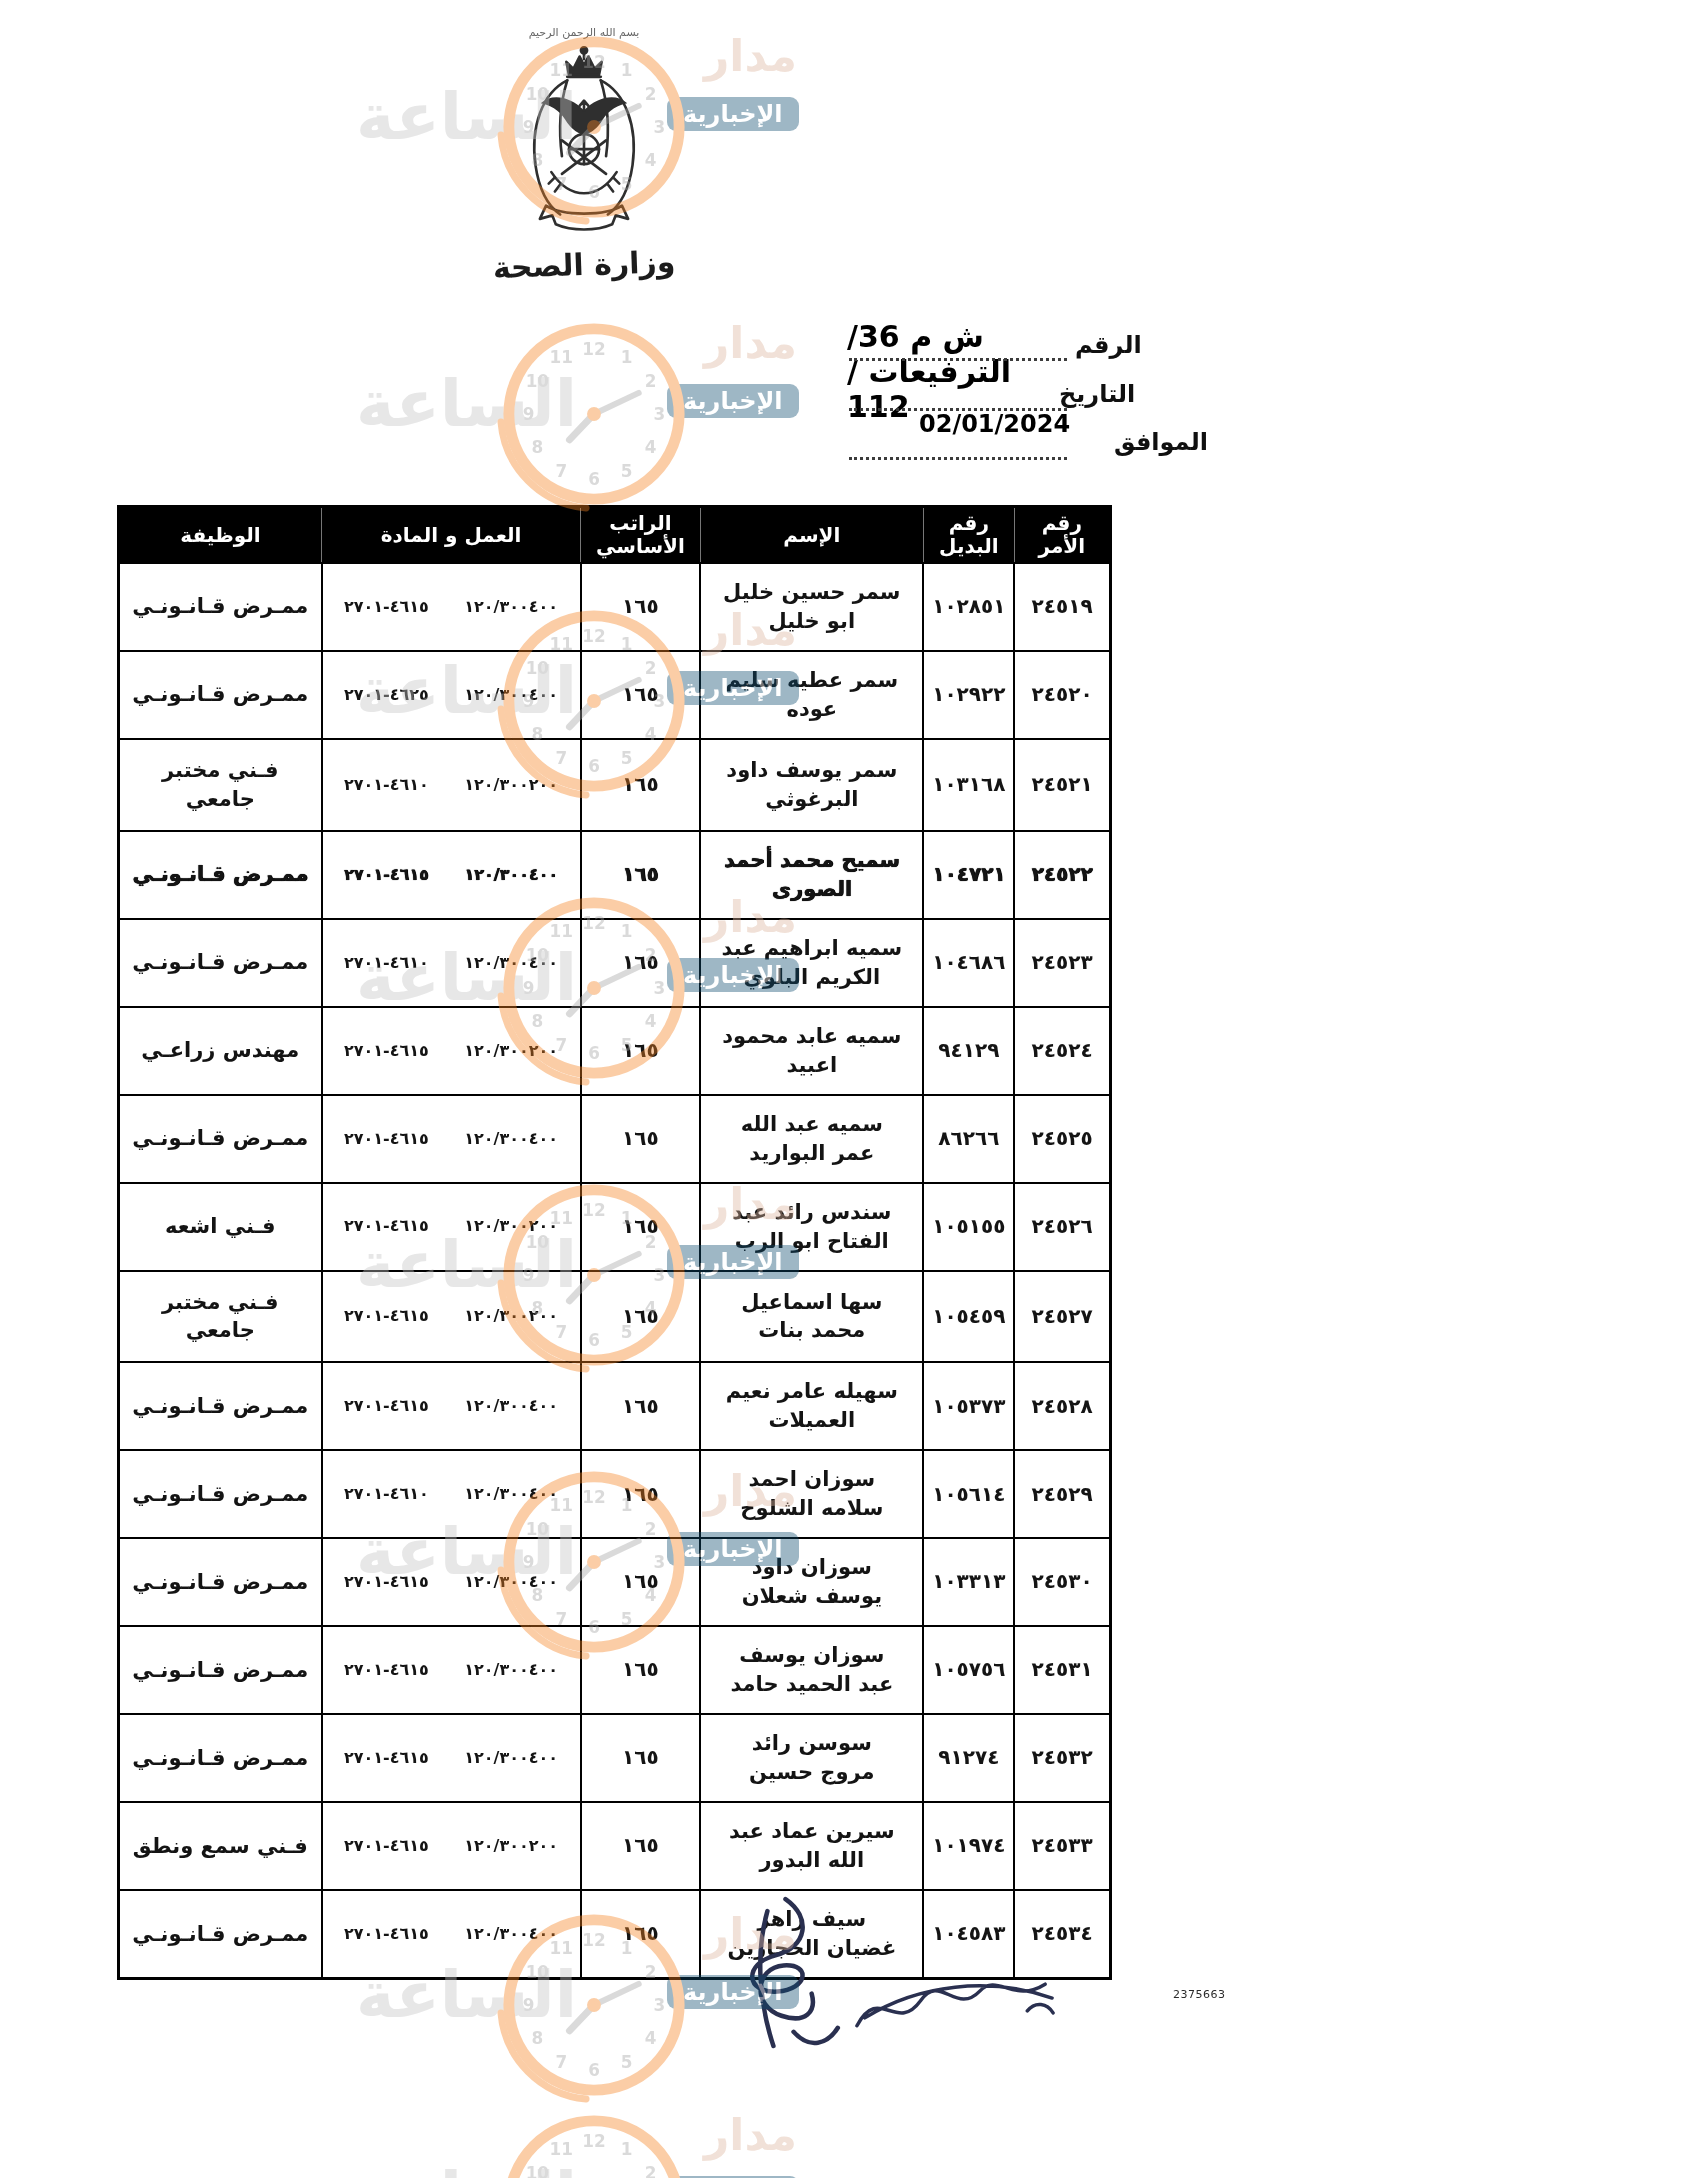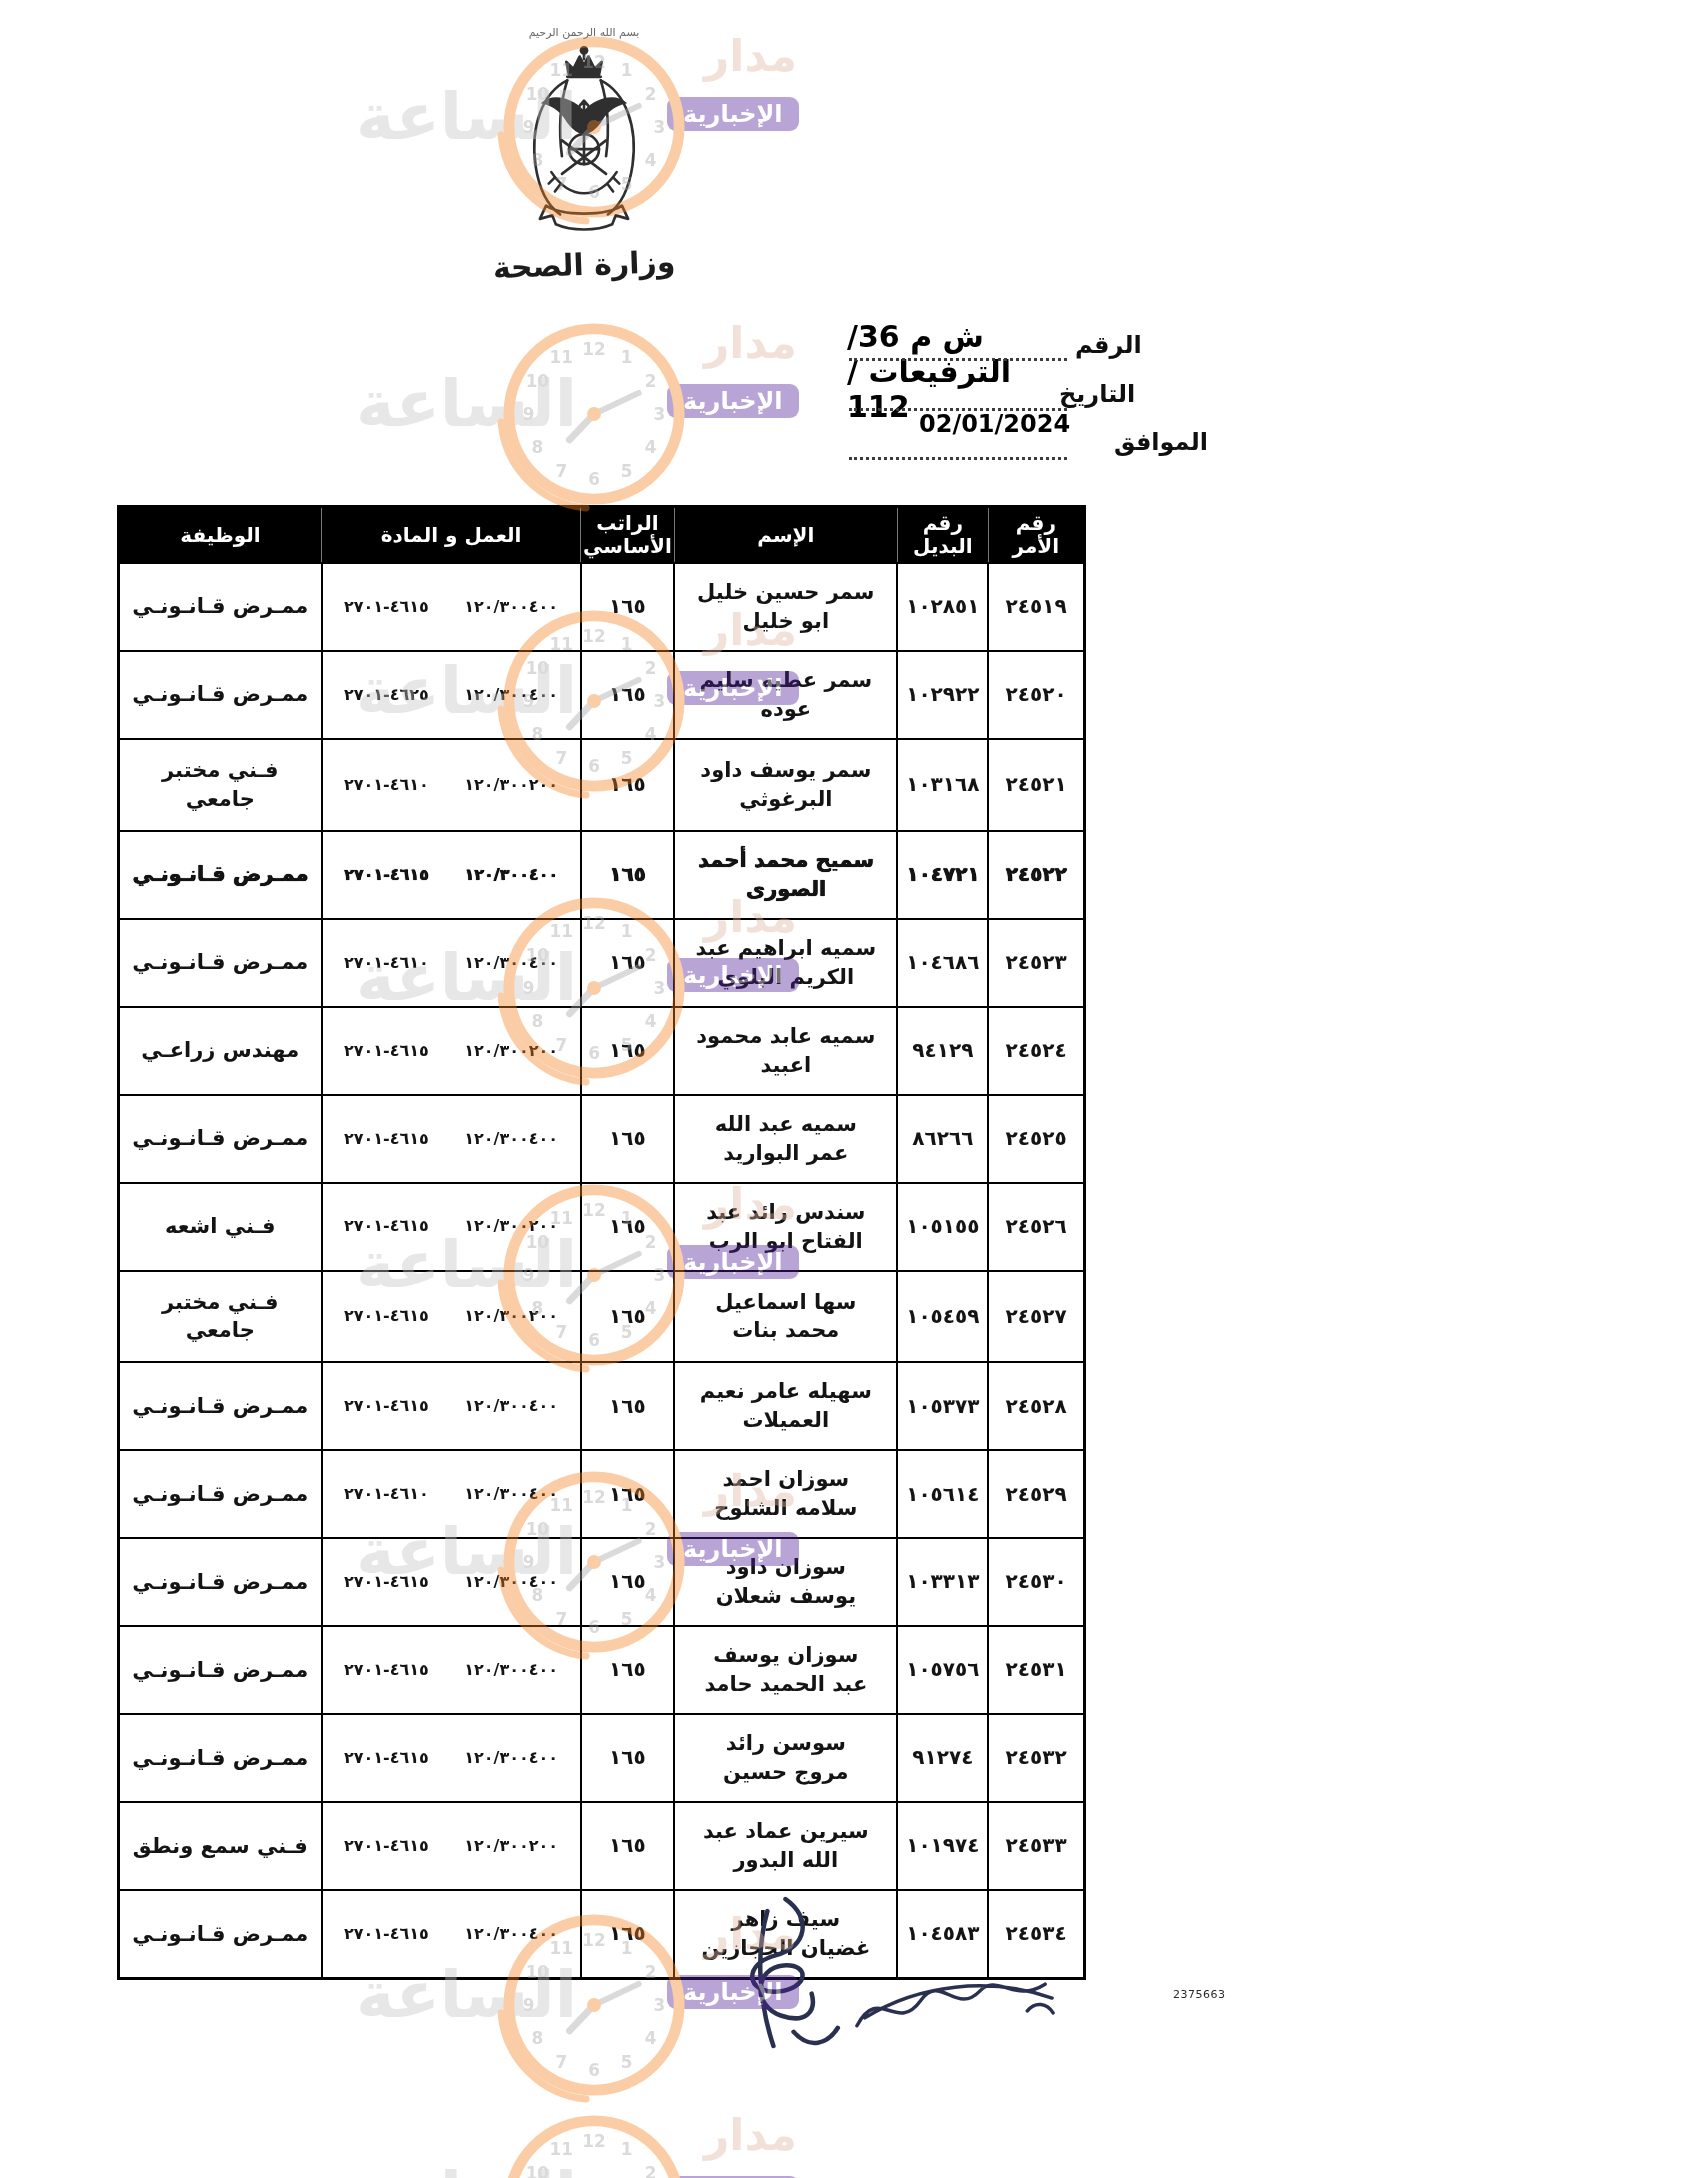--- a/index.html
+++ b/index.html
@@ -18,21 +18,21 @@
   .dotline{position:absolute;border-bottom:3px dotted #3c3c3c;z-index:2;height:2px;}
   .ref-value{position:absolute;font-size:30px;font-weight:700;color:#000;z-index:2;text-align:left;}
   .date-value{position:absolute;font-size:24px;font-weight:700;color:#000;z-index:2;direction:ltr;}
   
   .doc-table{
     position:absolute;left:117px;top:505px;z-index:1;background:transparent;
     border-collapse:collapse;table-layout:fixed;direction:rtl;border:3px solid #000;
   }
   .doc-table th{
     background:#000;color:#fff;font-size:20px;font-weight:700;line-height:1.15;
-    padding:4px 2px;height:50px;border:1px solid #777;
+    padding:4px 15px;height:50px;border:1px solid #777;
   }
   .doc-table td{
     border:2px solid #000;font-weight:700;color:#141414;text-align:center;vertical-align:middle;
     padding:16px 6px;font-size:21px;line-height:1.38;
   }
   .col-serial{width:96px;}
   .col-employee_no{width:91px;}
   .col-name{width:223px;}
   .col-salary{width:82px;}
   .col-work_article{width:259px;}
@@ -40,21 +40,21 @@
   .doc-table td.col-serial,.doc-table td.col-employee_no,.doc-table td.col-salary{font-size:20px;letter-spacing:1px;}
   .doc-table td.col-work_article{font-size:16px;word-spacing:30px;direction:ltr;}
   .doc-table td.col-name{padding:14px 20px;}
   .doc-table tr.bold-row td{text-shadow:0 0 0.9px #000, 0.6px 0 0 #000;}
   
   .wm-layer{position:absolute;inset:0;z-index:3;pointer-events:none;}
   .wm{position:absolute;width:515px;height:213px;opacity:.40;mix-blend-mode:multiply;direction:rtl;}
   .wm-saa{position:absolute;left:0;top:51px;font-size:65px;font-weight:700;color:#c3c3c3;}
   .wm-madar{position:absolute;left:348px;top:2px;font-size:44px;font-weight:700;color:#dcb49c;}
   .wm-badge{
-    position:absolute;left:311px;top:69px;background:#4c1d95;color:#fff;
+    position:absolute;left:311px;top:69px;background:#0c4a6e;color:#fff;
     font-size:24px;font-weight:700;padding:3px 16px;border-radius:9px;
   }
   .wm-clock{position:absolute;left:139px;top:0;width:198px;height:198px;}
   
   .sig1{position:absolute;left:711px;top:1893px;width:149px;height:166px;z-index:2;}
   .sig2{position:absolute;left:849px;top:1955px;width:213px;height:97px;z-index:2;}
   .footer-code{position:absolute;left:1173px;top:1988px;font-size:11px;color:#2a2a2a;direction:ltr;letter-spacing:0.5px;z-index:2;}
 </style>
 </head>
 <body>

